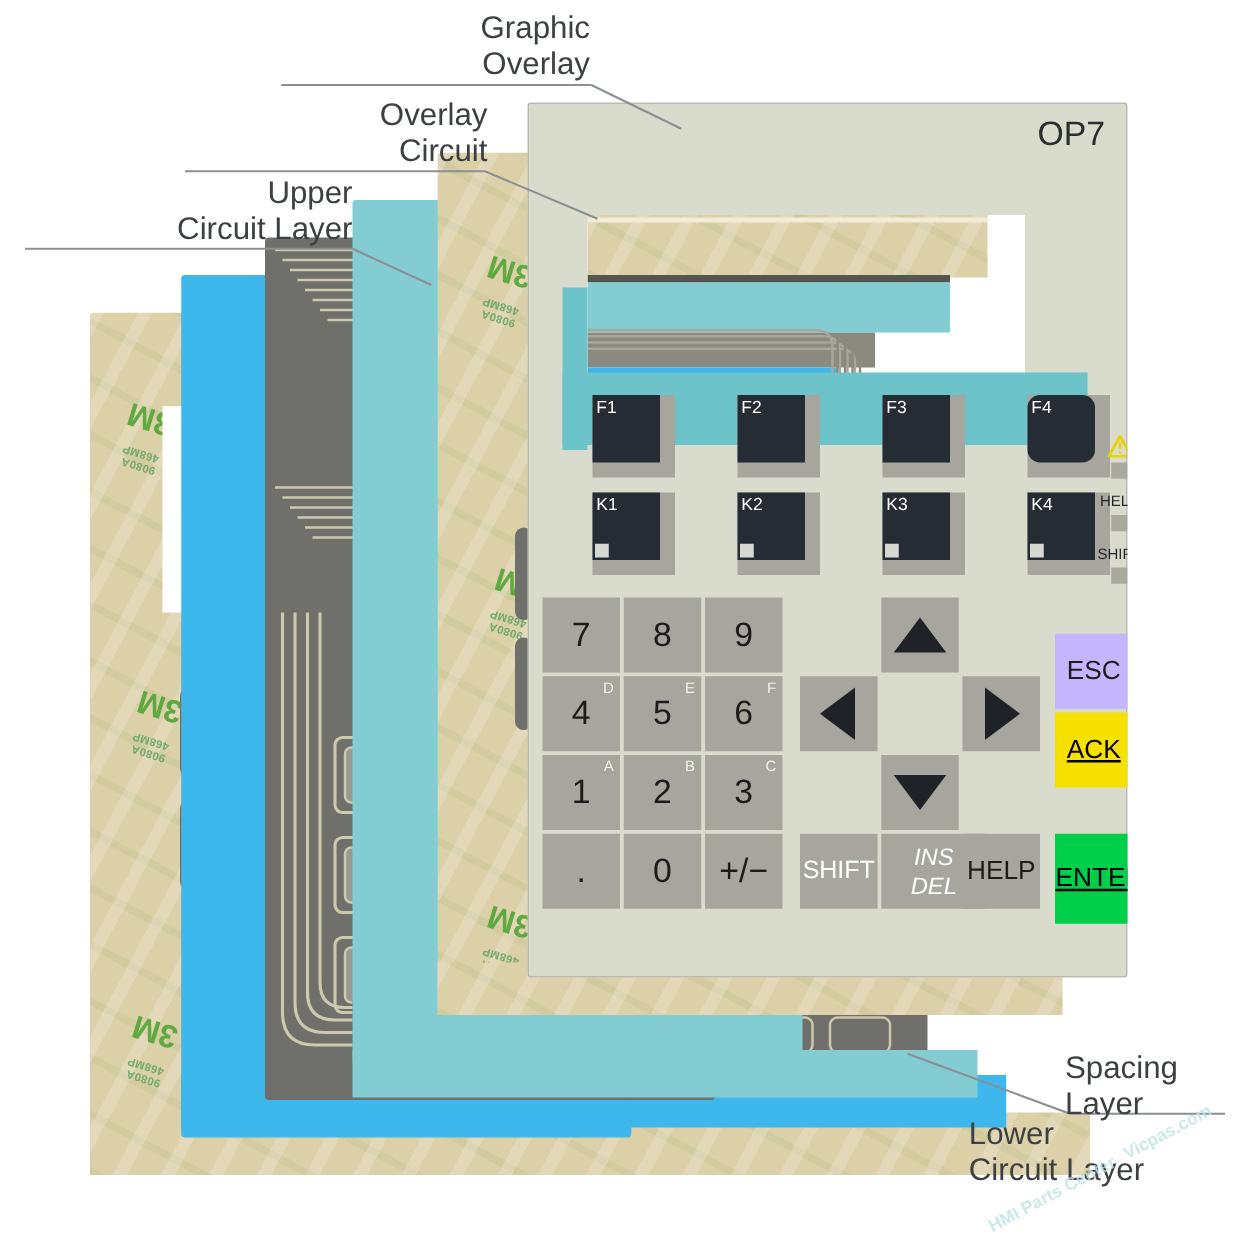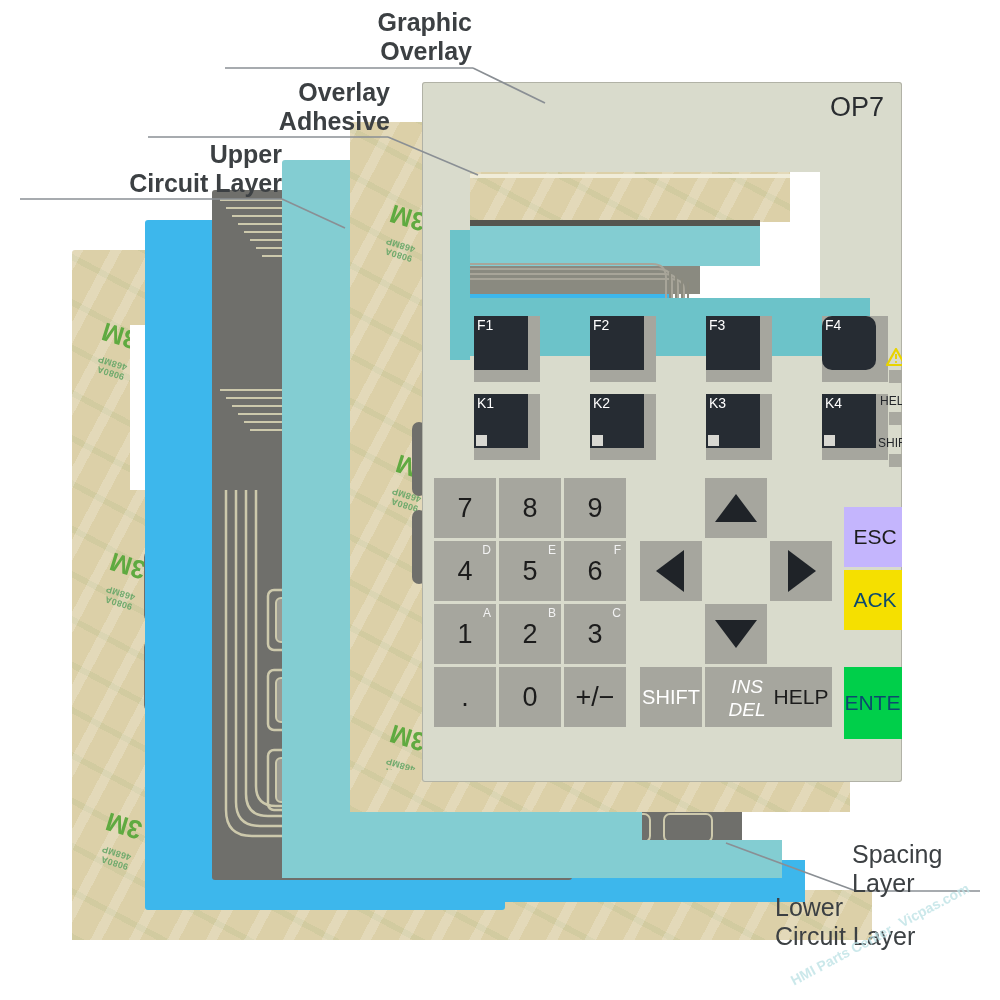--- a/index.html
+++ b/index.html
@@ -17,21 +17,21 @@
     letter-spacing:1px;font-family:"Liberation Sans",sans-serif;white-space:nowrap;
   }
   .wm-sm{
     position:absolute;color:#bfe3e6;opacity:.8;font-size:14px;font-weight:700;
     white-space:nowrap;font-family:"Liberation Sans",sans-serif;
   }
   .wm-rot{transform:rotate(-28deg);transform-origin:left top;}
 
   
   .anno{position:absolute;color:#3c4043;font-size:25px;line-height:29px;z-index:70;white-space:nowrap;}
-  .anno.r{text-align:right;font-weight:bold;}
+  .anno.r{text-align:right;}
   .anno.l{text-align:left;}
   .lead{position:absolute;z-index:69;pointer-events:none;}
   .lead line{stroke:#8a8f94;stroke-width:1.6;}
 
   
   .sheet{position:absolute;border-radius:3px;overflow:hidden;}
 
   
   .adh{
     background-color:#dcd0a8;
@@ -80,21 +80,21 @@
   .tri-rt{border-top:21px solid transparent;border-bottom:21px solid transparent;border-left:28px solid #1f2328;}
 
   .led{position:absolute;width:13px;height:13px;background:#a9a9a0;}
   .ledlbl{position:absolute;color:#23262a;font-size:12px;font-family:"Liberation Sans",sans-serif;}
 
   .model{position:absolute;color:#2a2d30;font-size:27px;font-family:"Liberation Sans",sans-serif;}
 
   .esc{background:#c4b5fd;}
   .ack{background:#f5e000;}
   .enter{background:#00cf4a;}
-  .ack span,.enter span{color:#0c4a6e;}
+  .ack span,.enter span{color:#000000;text-decoration:underline;}
 </style>
 </head>
 <body>
 
 <div id="stage">
 
   <div class="sheet adh" style="left:72px;top:250px;width:360px;height:690px;z-index:10;">
     <div class="mk logo" style="left:30px;top:70px;">3M</div>
     <div class="mk txt" style="left:24px;top:108px;">9080A<br>468MP</div>
     <div class="mk txt" style="left:120px;top:40px;">Adhesive Adhesive</div>
@@ -412,21 +412,21 @@
     <div>Graphic</div>
     <div>Overlay</div>
   </div>
   <svg class="lead" style="left:0;top:0;width:1000px;height:1000px;">
     <line x1="225" y1="68" x2="473" y2="68"></line>
     <line x1="473" y1="68" x2="545" y2="103"></line>
   </svg>
 
   <div class="anno r" style="left:190px;top:78px;width:200px;">
     <div>Overlay</div>
-    <div>Adhesive</div>
+    <div>Circuit</div>
   </div>
   <svg class="lead" style="left:0;top:0;width:1000px;height:1000px;">
     <line x1="148" y1="137" x2="388" y2="137"></line>
     <line x1="388" y1="137" x2="478" y2="175"></line>
   </svg>
 
   <div class="anno r" style="left:60px;top:140px;width:222px;">
     <div>Upper</div>
     <div>Circuit Layer</div>
   </div>

